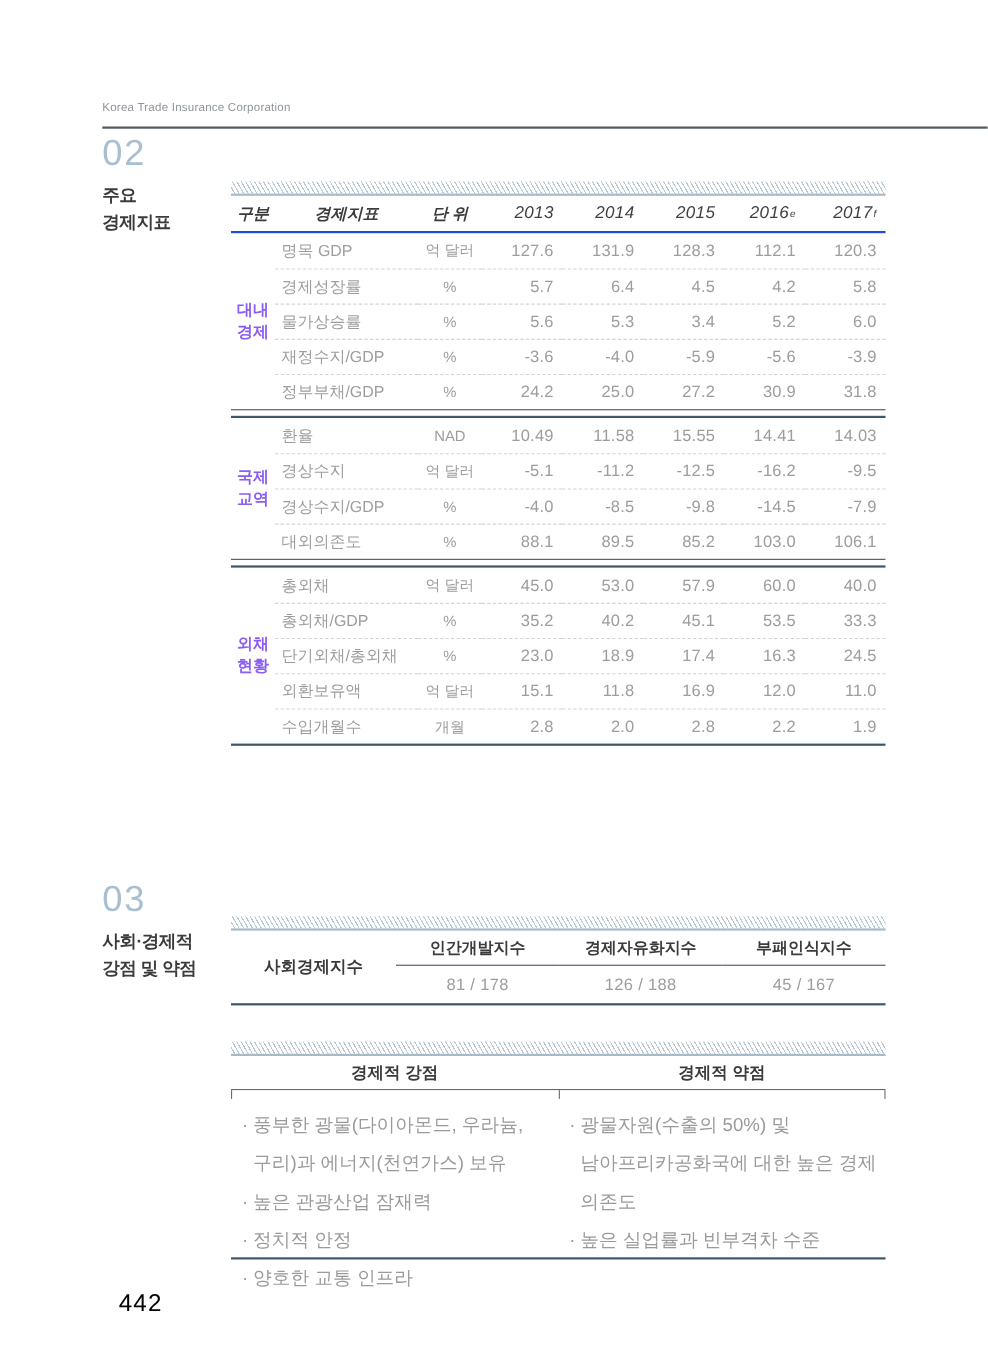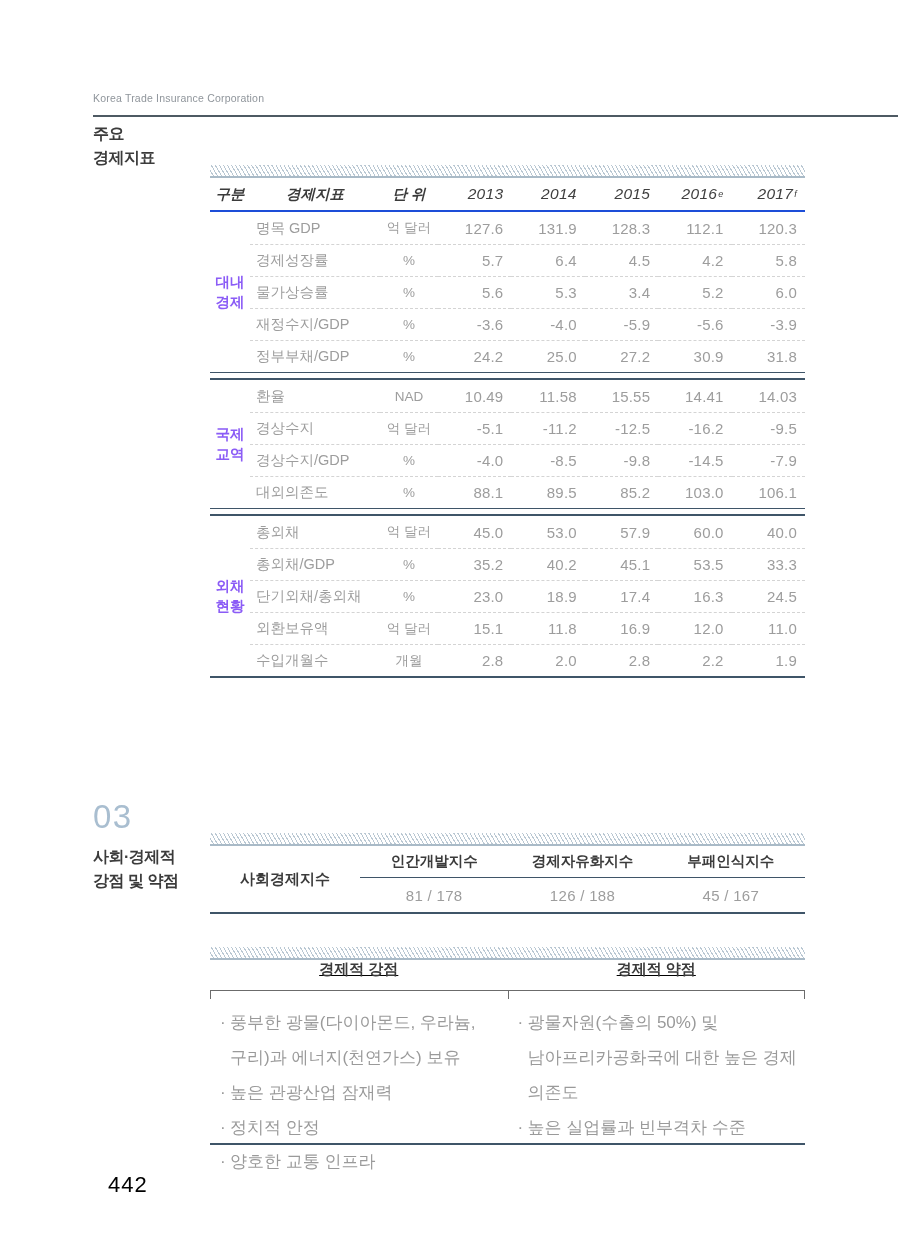--- a/index.html
+++ b/index.html
@@ -38,21 +38,21 @@
 
   
   .idx-table{position:absolute;left:210px;top:833px;width:595px;}
   .idx-grid{display:grid;grid-template-columns:150px repeat(3,1fr);border-bottom:2px solid #3f5568;}
   .idx-label{grid-row:1 / span 2;display:flex;align-items:center;justify-content:center;font-weight:700;color:#3b3b3b;font-size:15px;}
   .idx-h{height:31px;display:flex;align-items:center;justify-content:center;font-weight:700;color:#3b3b3b;font-size:14.5px;border-bottom:1.5px solid #3f5568;}
   .idx-v{height:34px;display:flex;align-items:center;justify-content:center;color:#9d9d9d;font-size:15px;letter-spacing:.3px;}
 
   
   .sw-table{position:absolute;left:210px;top:947px;width:595px;height:198px;box-sizing:border-box;border-bottom:2px solid #3f5568;}
-  .sw-headers{display:flex;height:30px;text-decoration:underline;}
+  .sw-headers{display:flex;height:30px;align-items:center;}
   .sw-h{flex:1;text-align:center;font-weight:700;font-size:15px;color:#3b3b3b;}
   .sw-bracket{height:8px;border-top:1px solid #6b6b6b;position:relative;}
   .sw-bracket::before,.sw-bracket::after{content:"";position:absolute;top:0;width:1px;height:8px;background:#6b6b6b;}
   .sw-bracket::before{left:0;}
   .sw-bracket::after{right:0;}
   .sw-bracket .mid-tick{position:absolute;left:50%;top:0;width:1px;height:8px;background:#6b6b6b;}
   .sw-cols{display:flex;padding-top:7px;}
   .sw-list{flex:1;list-style:none;margin:0;padding:0 6px 0 8px;}
   .sw-list li{position:relative;padding-left:12px;font-size:17px;color:#9a9a9a;line-height:2.05;word-break:keep-all;}
   .sw-list li::before{content:"·";position:absolute;left:2px;color:#9a9a9a;}
@@ -62,20 +62,21 @@
 </head>
 <body>
 
 <div class="page">
 
   <div class="page-header">
     <span class="org-name">Korea Trade Insurance Corporation</span>
   </div>
 
   <div class="sec-label" id="sec02">
+    <div class="sec-num">02</div>
     <div class="sec-title">주요</div>
     <div class="sec-title">경제지표</div>
   </div>
 
   <div class="econ-table">
     <div class="hatch"></div>
     <div class="hrow">
         <div class="hcell">구분</div>
         <div class="hcell">경제지표</div>
         <div class="hcell">단 위</div>

